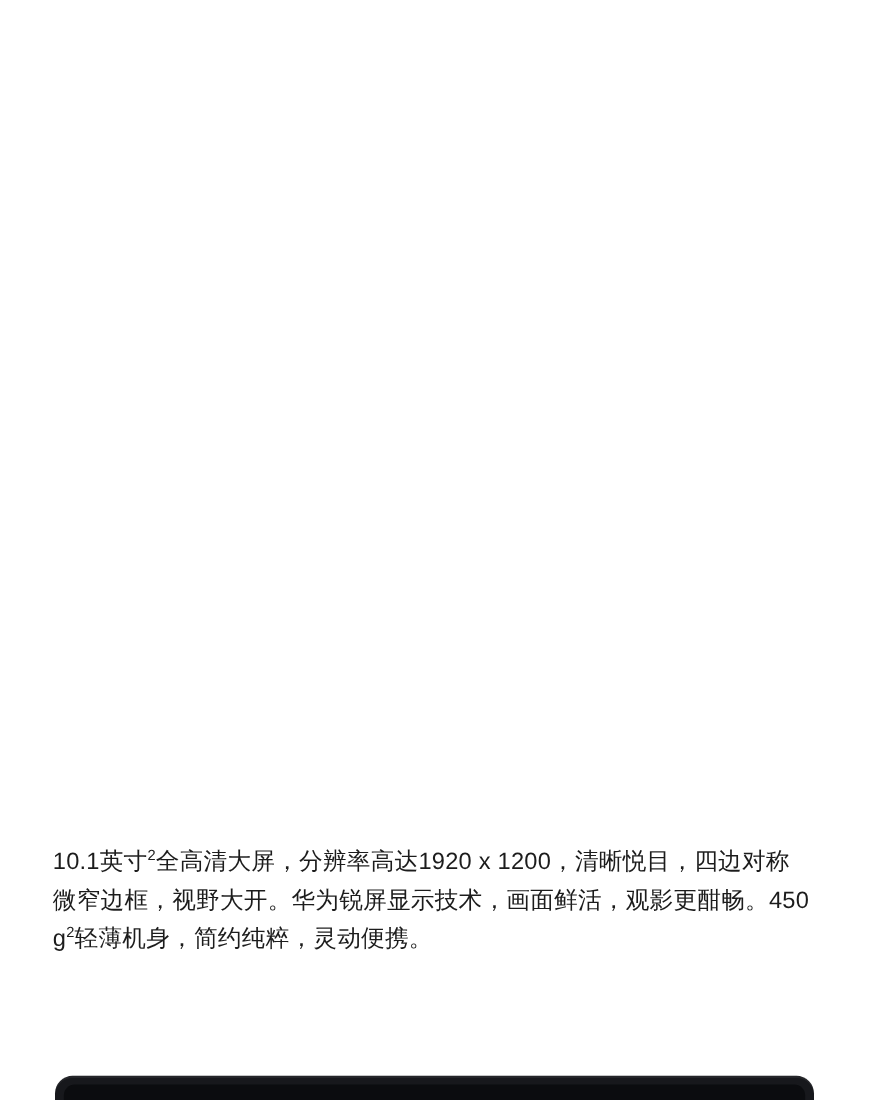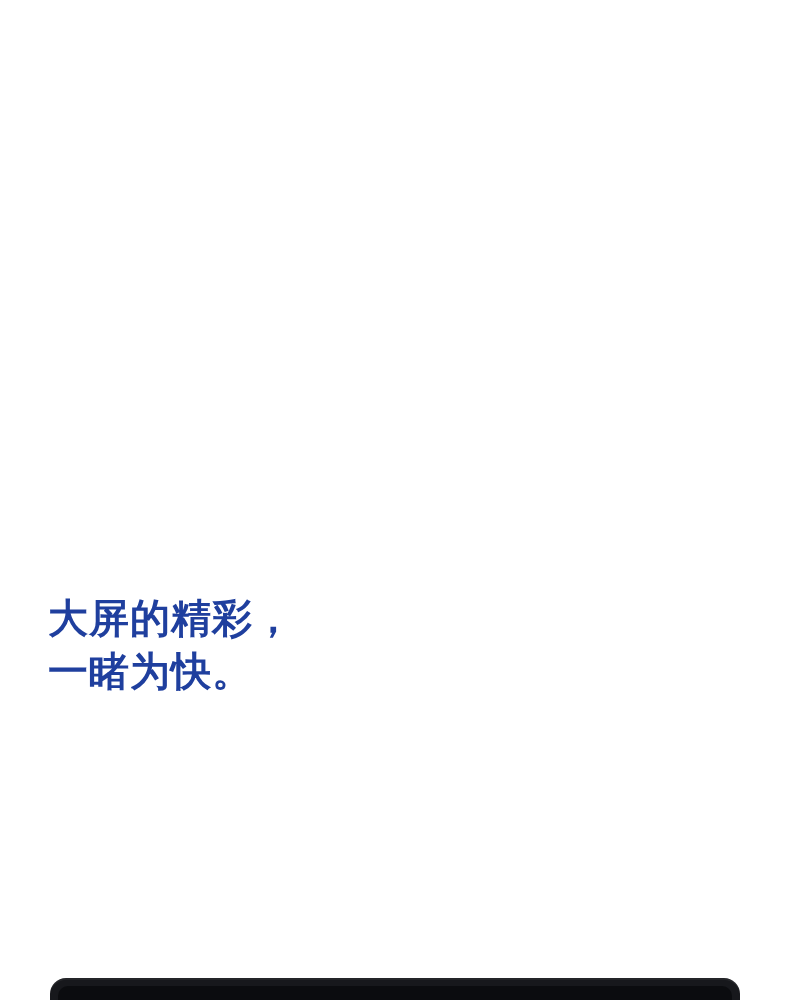--- a/index.html
+++ b/index.html
@@ -91,23 +91,22 @@
     background: #0b0c0f;
     border-radius: 10px 10px 0 0;
   }
 </style>
 </head>
 <body>
 
 <div class="page">
 
 
-  <div class="subhead">
-    <span class="line">大屏的精彩，</span>
-    <span class="line">一睹为快。</span>
+
+  <div class="bodytext">
+    <p><span>10.1英寸</span><sup>2</sup><span>全高清大屏，分辨率高达1920 x 1200，清晰悦目，四边对称微窄边框，视野大开。华为锐屏显示技术，画面鲜活，观影更酣畅。450 g</span><sup>2</sup><span>轻薄机身，简约纯粹，灵动便携。</span></p>
   </div>
-
 
   <div class="device">
     <div class="screen"></div>
   </div>
 
 </div>
 
 </body></html>

